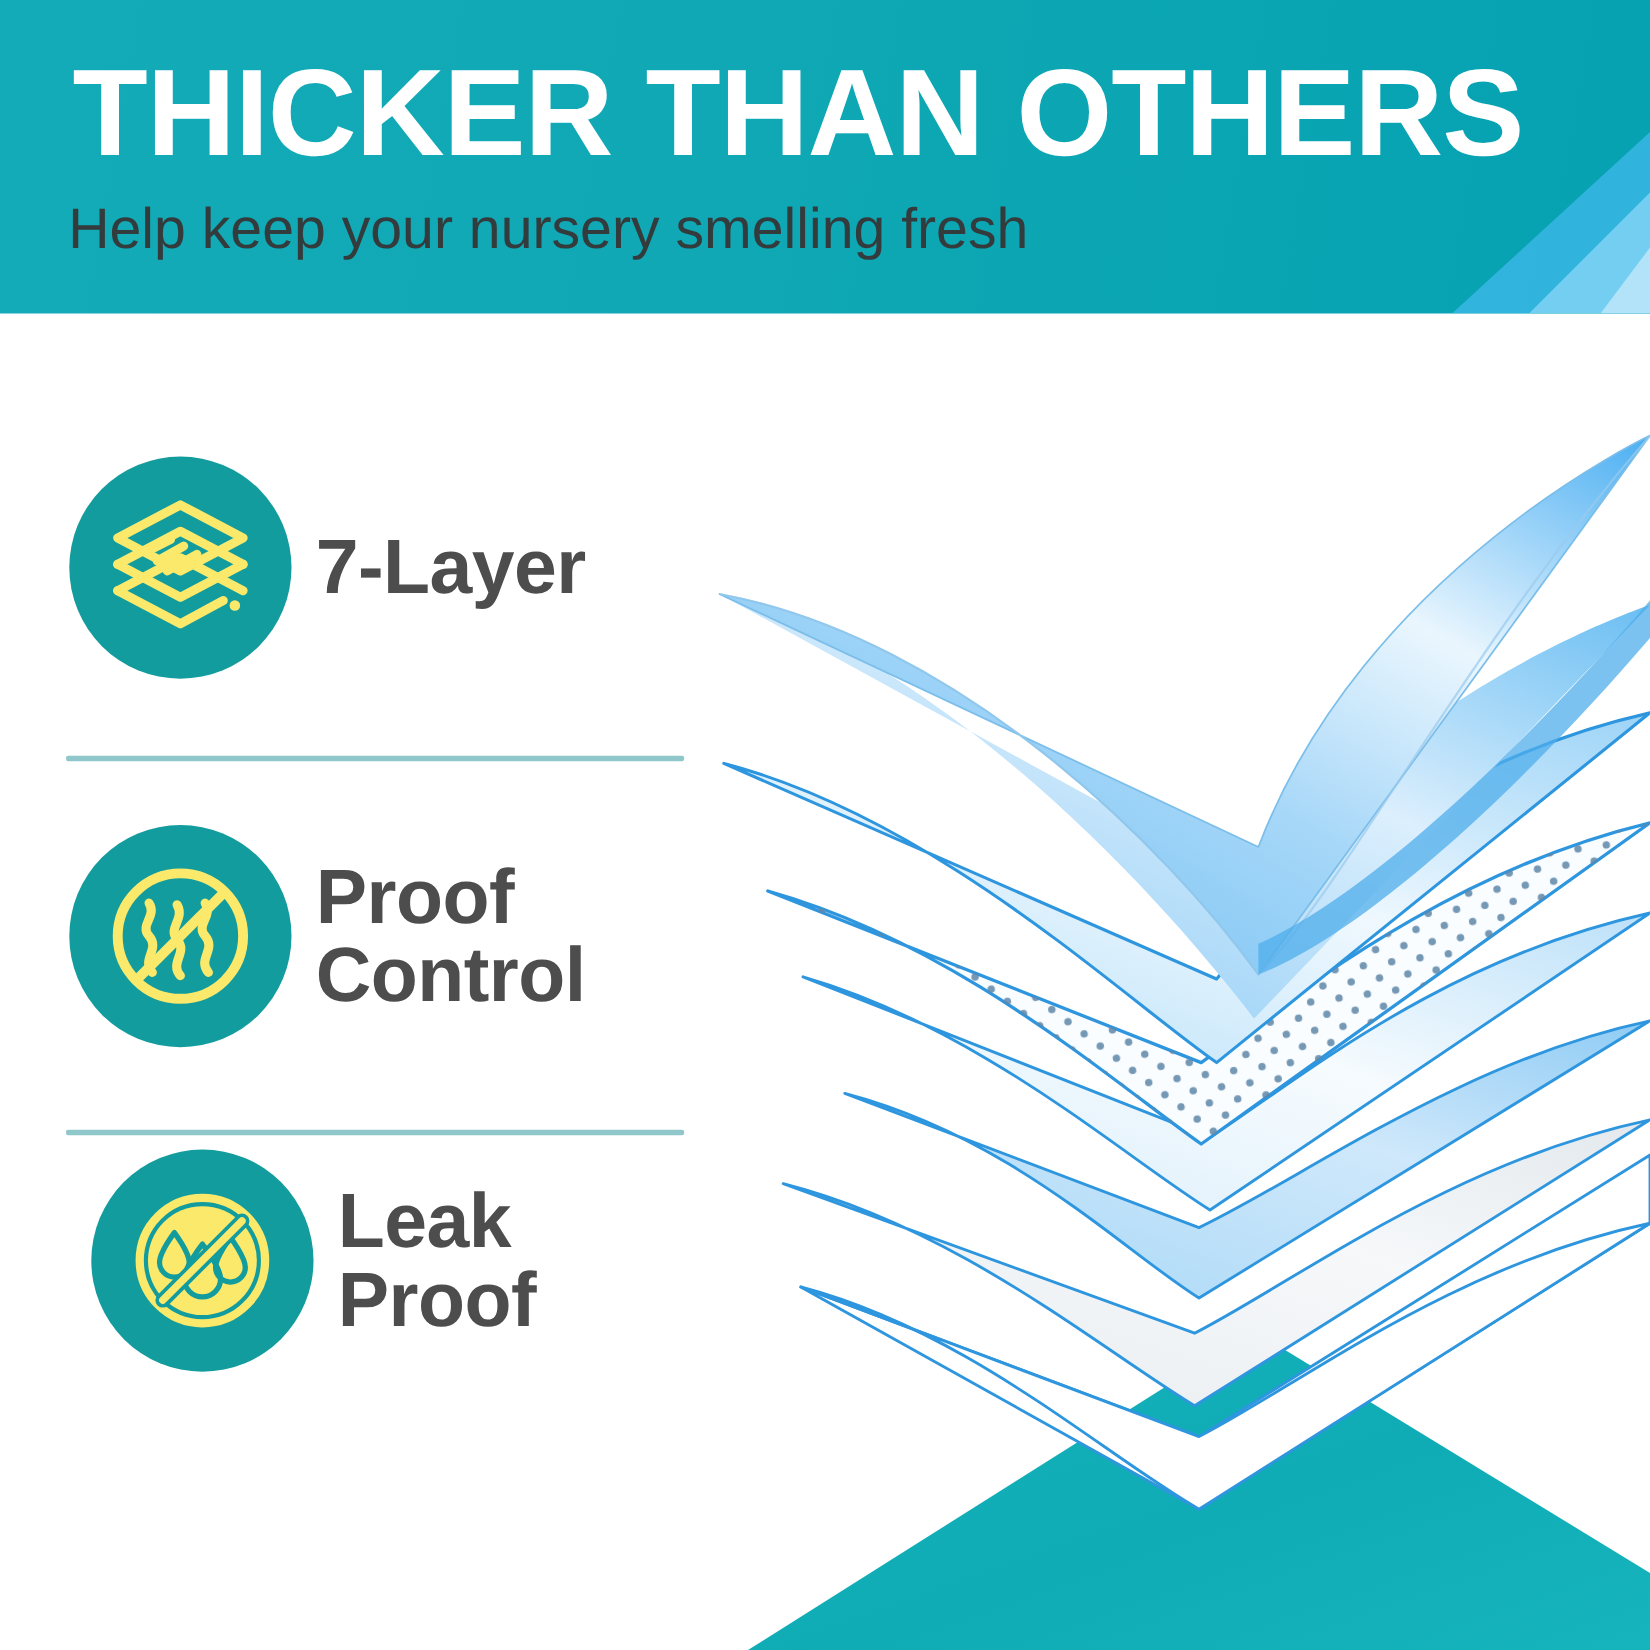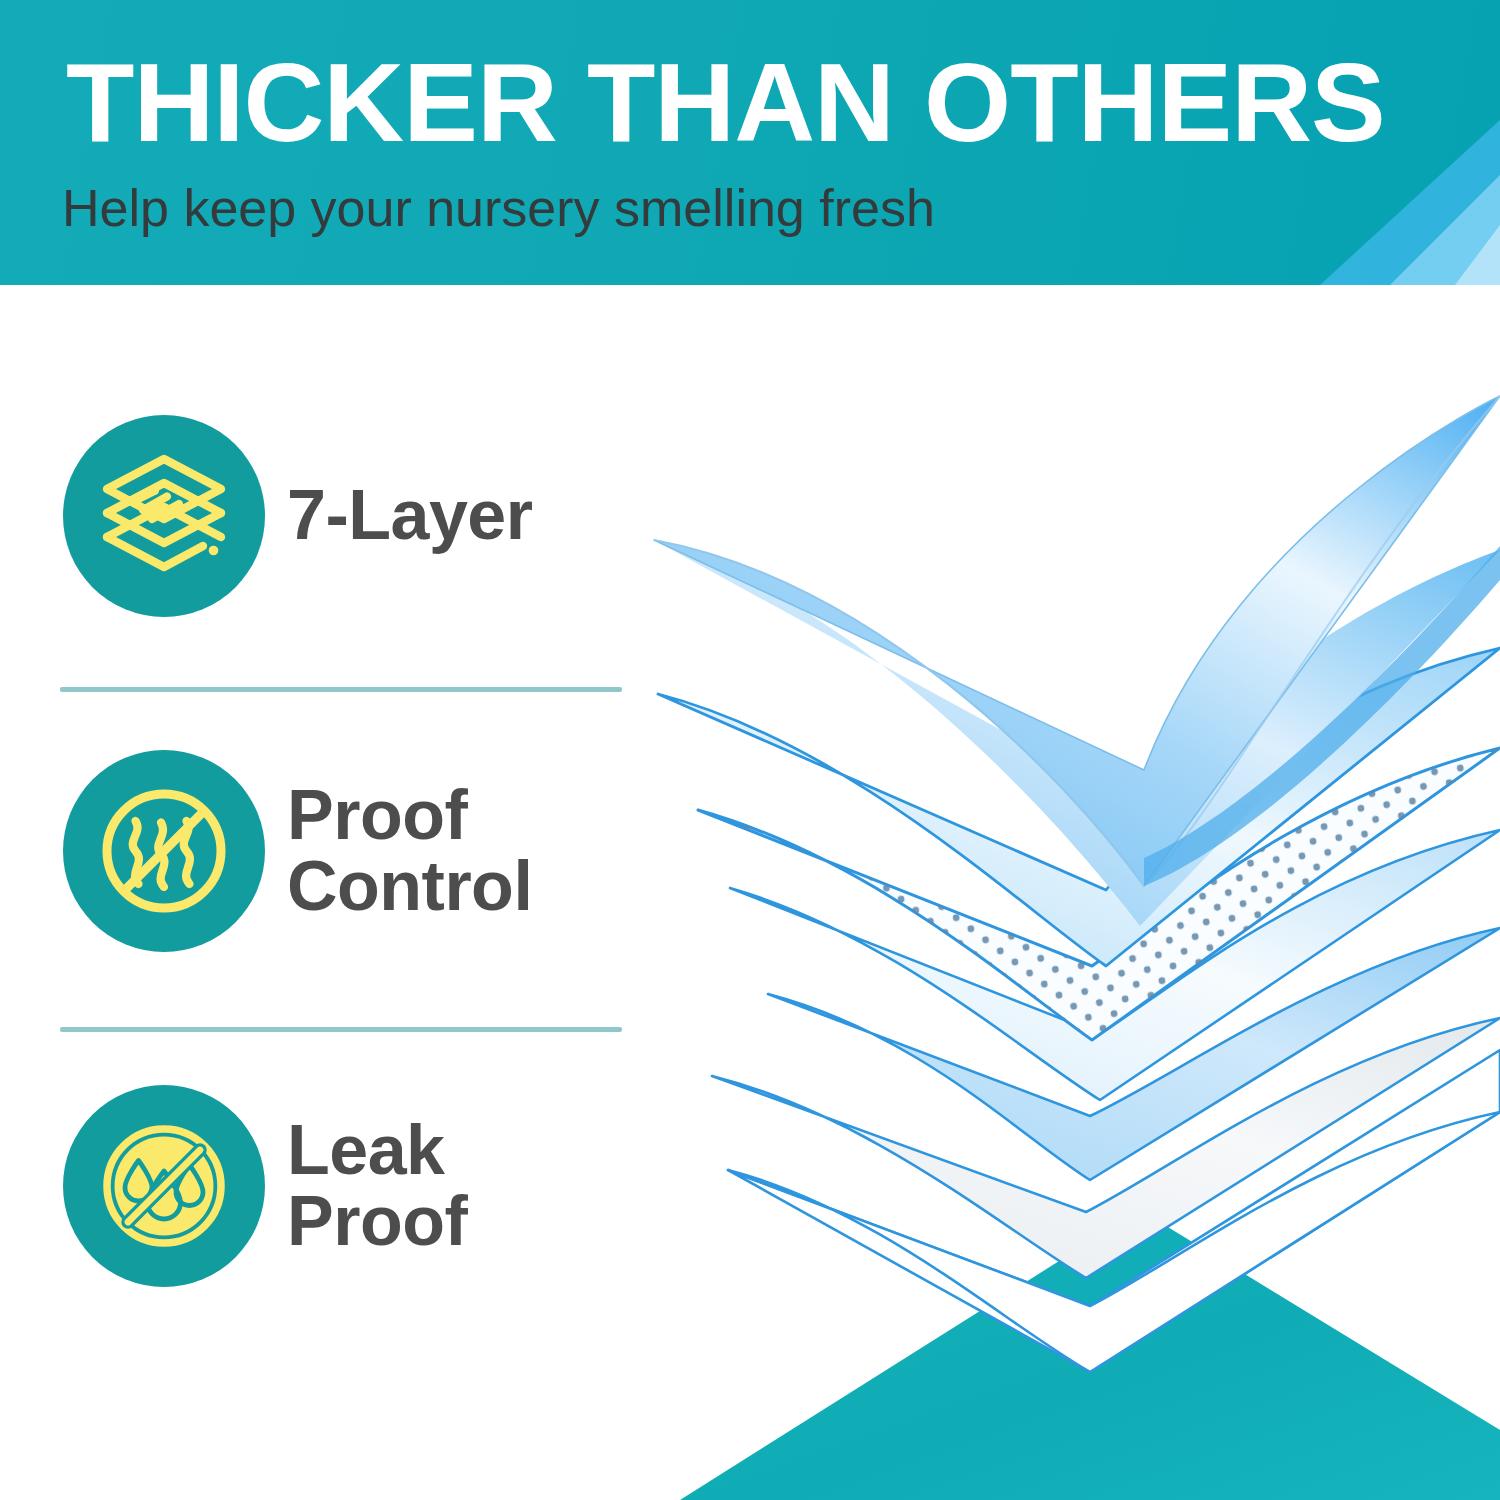--- a/index.html
+++ b/index.html
@@ -30,21 +30,21 @@
     line-height:1;white-space:nowrap;
     font-family:"Liberation Sans", sans-serif;
   }
   .header-swoosh{position:absolute;right:0;top:0;width:430px;height:285px;pointer-events:none;}
 
   
   .features{position:absolute;left:0;top:285px;width:660px;height:1215px;}
   .feature{position:absolute;left:0;display:flex;align-items:center;}
   .f1{top:130px;}
   .f2{top:465px;}
-  .f3{top:800px;}
+  .f3{top:760px;margin-left:20px;}
 
   .icon-circle{
     width:202px;height:202px;border-radius:50%;
     background:#139C9E;
     margin-left:63px;
     flex:0 0 auto;
     display:flex;align-items:center;justify-content:center;
     box-sizing:border-box;
   }
   .feature-label{

